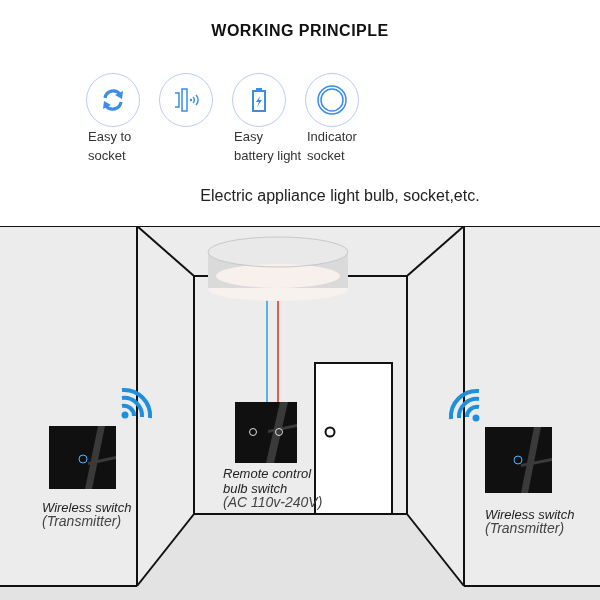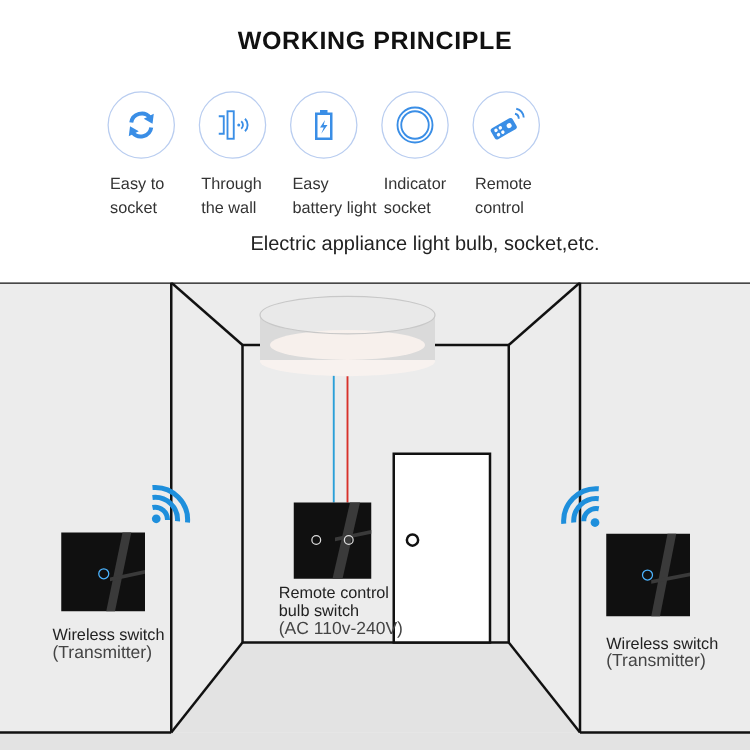--- a/index.html
+++ b/index.html
@@ -1,27 +1,27 @@
 <!DOCTYPE html>
 <html><head>
 <meta charset="utf-8">
 <style>
   html, body { margin:0; padding:0; }
   body { width:600px; height:600px; background:#ffffff; position:relative; overflow:hidden;
          font-family:"Liberation Sans","DejaVu Sans",sans-serif; color:#222; }
   .title { position:absolute; top:22px; left:0; width:600px; text-align:center;
-           font-weight:bold; font-size:20px; letter-spacing:0.5px; color:#111; }
+           font-weight:bold; font-size:16px; letter-spacing:0.5px; color:#111; }
   .features { position:absolute; top:73px; left:84px; width:450px; display:flex; }
   .feature { width:73px; text-align:left; position:relative; }
   .feature .circle { width:52px; height:52px; border:1px solid #b9cdf0; border-radius:50%;
                      margin-left:2px; display:flex; align-items:center; justify-content:center; background:#fff; }
-  .feature .lbl { margin-top:10px; font-size:13px; line-height:19px; color:#333; padding-left:4px; }
+  .feature .lbl { font-size:13px; line-height:19px; color:#333; padding-left:4px; }
   .subtitle { position:absolute; top:187px; left:0; width:600px; text-align:center; font-size:16px; color:#222;padding-left:40px; }
   .scene { position:absolute; left:0; top:226px; width:600px; height:374px; }
-  .cap { position:absolute; color:#222; }
+  .cap { position:absolute; color:#222;font-style:italic; }
   .cap .main { font-size:13px; line-height:15px; }
   .cap .sub { font-size:14px; color:#444; line-height:12px; }
 </style>
 </head>
 <body>
 
 <div class="title">WORKING  PRINCIPLE</div>
 
 <div class="features">
   <div class="feature">
@@ -41,24 +41,20 @@
   <div class="feature">
     <div class="circle">
       <svg width="32" height="30" viewBox="0 0 32 30">
         <polyline points="5,8 9,8 9,22 5,22" fill="none" stroke="#3a8ee6" stroke-width="1.5"></polyline>
         <rect x="12" y="4" width="5" height="22" fill="none" stroke="#3a8ee6" stroke-width="1.5"></rect>
         <circle cx="21" cy="15" r="1.2" fill="#3a8ee6"></circle>
         <path d="M23 12 A4 4 0 0 1 23 18" fill="none" stroke="#3a8ee6" stroke-width="1.5"></path>
         <path d="M26 10 A7 7 0 0 1 26 20" fill="none" stroke="#3a8ee6" stroke-width="1.5"></path>
       </svg>
     </div>
-    <div class="lbl">
-        <div>Through</div>
-        <div>the wall</div>
-      </div>
   </div>
   <div class="feature">
     <div class="circle">
       <svg width="30" height="30" viewBox="0 0 30 30">
         <rect x="12" y="3" width="6" height="3" fill="#3a8ee6"></rect>
         <rect x="9" y="6" width="12" height="20" fill="none" stroke="#3a8ee6" stroke-width="2"></rect>
         <polygon points="16,11 12,17 15,17 13,22 18,15 15,15" fill="#3a8ee6"></polygon>
       </svg>
     </div>
     <div class="lbl">
@@ -69,40 +65,20 @@
   <div class="feature">
     <div class="circle">
       <svg width="34" height="34" viewBox="0 0 34 34">
         <circle cx="17" cy="17" r="14" fill="none" stroke="#3a8ee6" stroke-width="1.5"></circle>
         <circle cx="17" cy="17" r="11" fill="none" stroke="#3a8ee6" stroke-width="1.5"></circle>
       </svg>
     </div>
     <div class="lbl">
         <div>Indicator</div>
         <div>socket</div>
-      </div>
-  </div>
-  <div class="feature">
-    <div class="circle">
-      <svg width="32" height="30" viewBox="0 0 32 30">
-        <g transform="rotate(-30 14 18)">
-          <rect x="4" y="13" width="20" height="10" rx="2" fill="#3a8ee6"></rect>
-          <circle cx="8" cy="16" r="1.4" fill="#fff"></circle>
-            <circle cx="12" cy="16" r="1.4" fill="#fff"></circle>
-          <circle cx="8" cy="20" r="1.4" fill="#fff"></circle>
-            <circle cx="12" cy="20" r="1.4" fill="#fff"></circle>
-          <circle cx="19" cy="18" r="2" fill="#fff"></circle>
-        </g>
-        <path d="M23 6 A4 4 0 0 1 26 10" fill="none" stroke="#3a8ee6" stroke-width="1.5"></path>
-        <path d="M24 2 A8 8 0 0 1 30 9" fill="none" stroke="#3a8ee6" stroke-width="1.5"></path>
-      </svg>
-    </div>
-    <div class="lbl">
-        <div>Remote</div>
-        <div>control</div>
       </div>
   </div>
 </div>
 
 <div class="subtitle">Electric appliance light bulb, socket,etc.</div>
 
 <svg class="scene" width="600" height="374" viewBox="0 226 600 374">
   <rect x="0" y="226" width="600" height="374" fill="#ececec"></rect>
 
   <polygon points="137,586 194,514 407,514 464,586" fill="#e3e3e3"></polygon>

